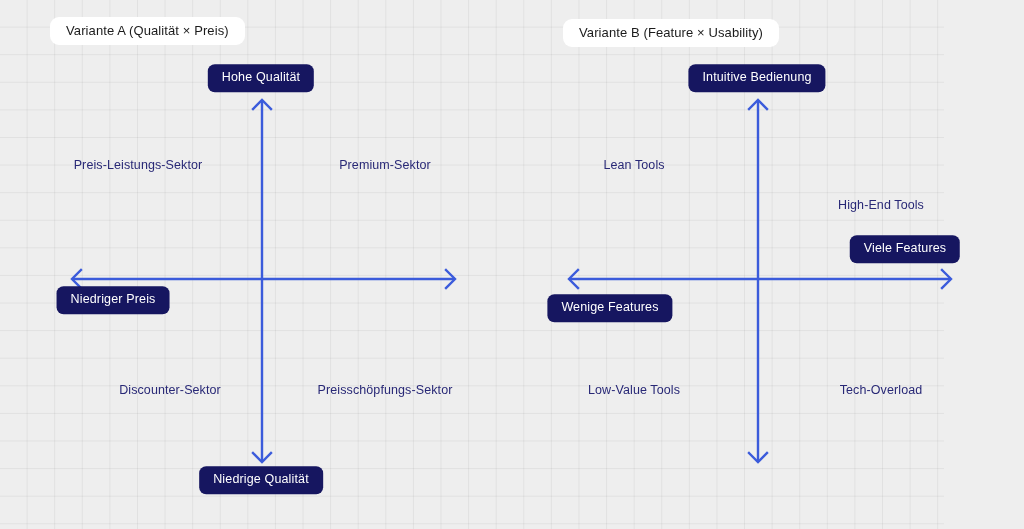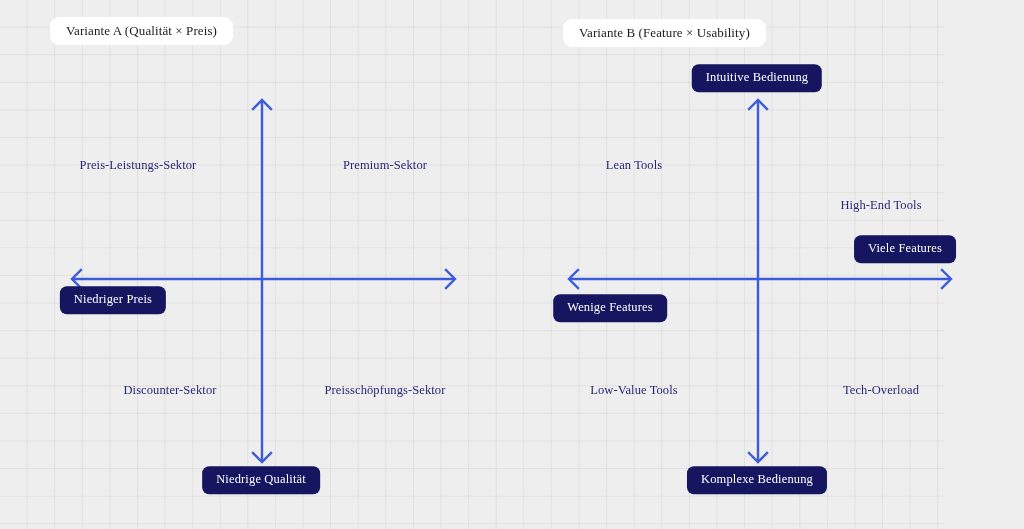--- a/index.html
+++ b/index.html
@@ -17,21 +17,20 @@
   #canvas {
     position: relative;
     width: 944px;
     height: 529px;
     background-color: #eeeeee;
     background-image:
       linear-gradient(to right, rgba(0,0,0,0.055) 1px, transparent 1px),
       linear-gradient(to bottom, rgba(0,0,0,0.055) 1px, transparent 1px);
     background-size: 27.6px 27.6px;
     background-position: -1px -1px;
-    font-family: Liberation Serif, serif;
   }
 
   
   .variant-title {
     position: absolute;
     background: #ffffff;
     border-radius: 9px;
     padding: 7px 16px 8px 16px;
     font-size: 13px;
     color: #1b1b1b;
@@ -91,34 +90,34 @@
         <polyline points="253,109 262,100 271,109" fill="none" stroke="#3b5bdb" stroke-width="2.4" stroke-linecap="square"></polyline>
         <polyline points="253,453 262,462 271,453" fill="none" stroke="#3b5bdb" stroke-width="2.4" stroke-linecap="square"></polyline>
         <polyline points="81,270 72,279 81,288" fill="none" stroke="#3b5bdb" stroke-width="2.4" stroke-linecap="square"></polyline>
         <polyline points="446,270 455,279 446,288" fill="none" stroke="#3b5bdb" stroke-width="2.4" stroke-linecap="square"></polyline>
       </svg>
     </div>
     <div class="sector-label" style="left: 138px; top: 165px;">Preis-Leistungs-Sektor</div>
     <div class="sector-label" style="left: 385px; top: 165px;">Premium-Sektor</div>
     <div class="sector-label" style="left: 138px; top: 390px; margin-left: 32px;">Discounter-Sektor</div>
     <div class="sector-label" style="left: 385px; top: 390px;">Preisschöpfungs-Sektor</div>
+    <div class="chip" style="left: 261px; top: 78px;">Hohe Qualität</div>
     <div class="chip" style="left: 261px; top: 480px;">Niedrige Qualität</div>
     <div class="chip" style="left: 113px; top: 300px; text-align: center;">Niedriger Preis</div>
     <div class="variant-title" style="left: 547px; top: 19px; margin-left: 16px;">Variante B (Feature × Usability)</div>
     <div class="axis-group" style="left: 0px; width: 1024px;">
       <svg class="axis-svg" width="1024" height="529">
         <line x1="569" y1="279" x2="951" y2="279" stroke="#3b5bdb" stroke-width="2.4"></line>
         <line x1="758" y1="100" x2="758" y2="462" stroke="#3b5bdb" stroke-width="2.4"></line>
         <polyline points="749,109 758,100 767,109" fill="none" stroke="#3b5bdb" stroke-width="2.4" stroke-linecap="square"></polyline>
         <polyline points="749,453 758,462 767,453" fill="none" stroke="#3b5bdb" stroke-width="2.4" stroke-linecap="square"></polyline>
         <polyline points="578,270 569,279 578,288" fill="none" stroke="#3b5bdb" stroke-width="2.4" stroke-linecap="square"></polyline>
         <polyline points="942,270 951,279 942,288" fill="none" stroke="#3b5bdb" stroke-width="2.4" stroke-linecap="square"></polyline>
       </svg>
     </div>
     <div class="sector-label" style="left: 634px; top: 165px;">Lean Tools</div>
     <div class="sector-label" style="left: 881px; top: 165px; margin-top: 40px;">High-End Tools</div>
     <div class="sector-label" style="left: 634px; top: 390px;">Low-Value Tools</div>
     <div class="sector-label" style="left: 881px; top: 390px;">Tech-Overload</div>
     <div class="chip" style="left: 757px; top: 78px;">Intuitive Bedienung</div>
     <div class="chip" style="left: 905px; top: 249px; text-align: center;">Viele Features</div>
-    <div class="chip" style="left: 757px; top: 480px;">Komplexe Bedienung</div>
     <div class="chip" style="left: 610px; top: 308px;">Wenige Features</div>
   </div>
 
 </body></html>

